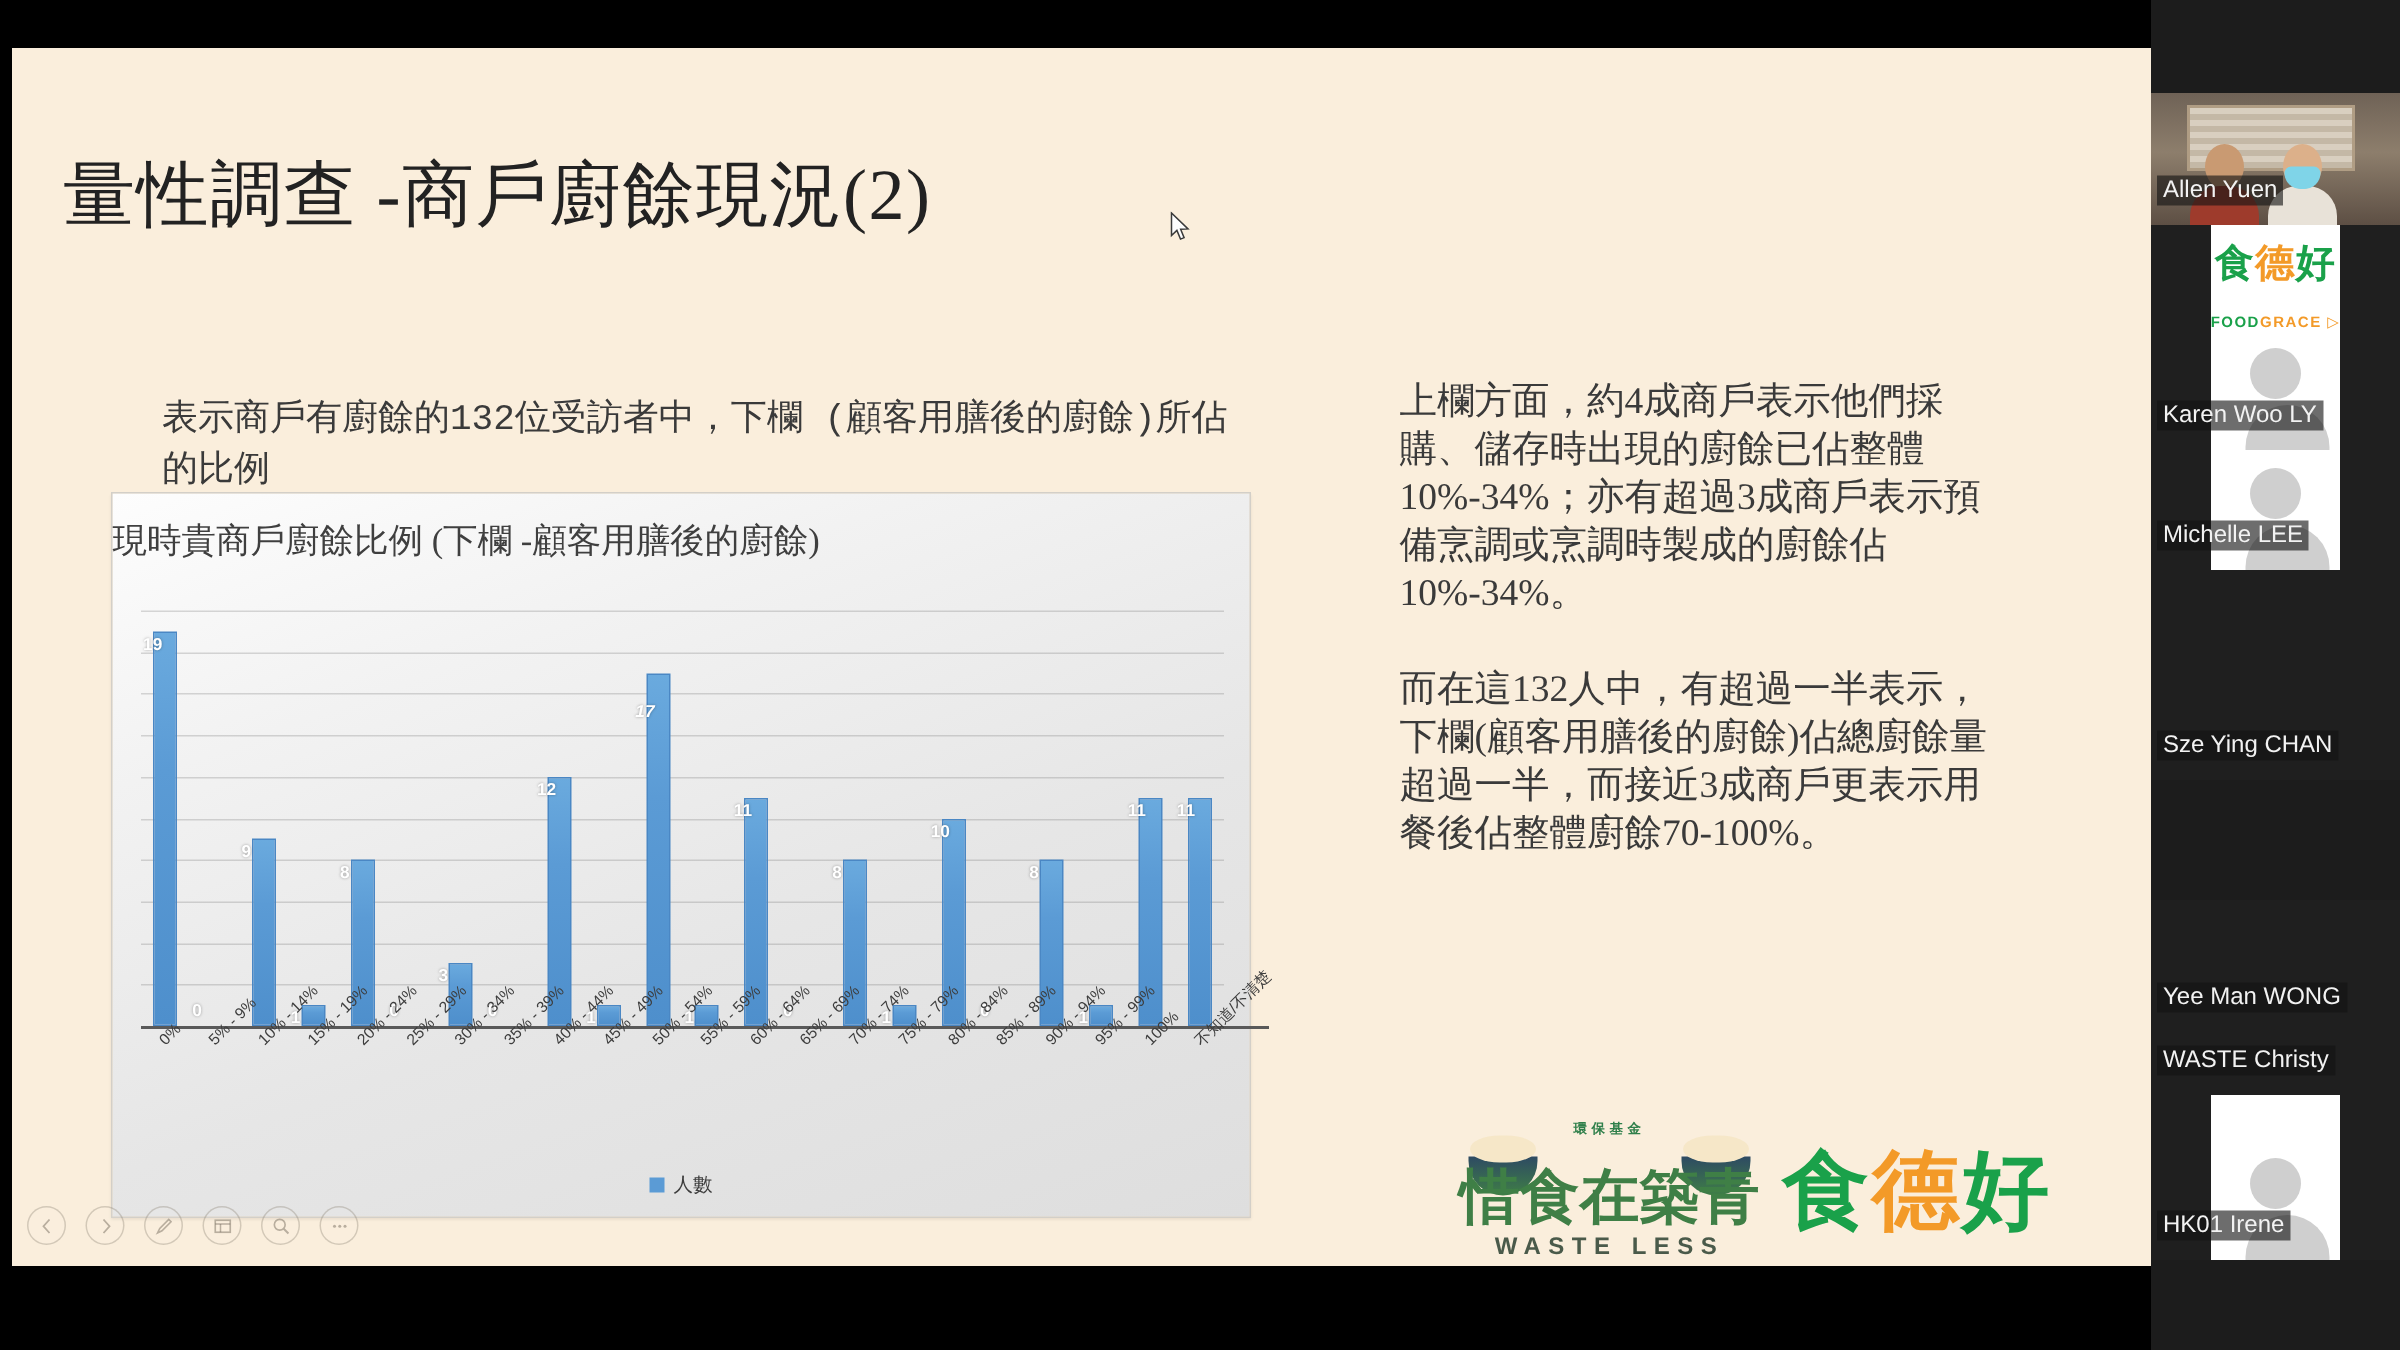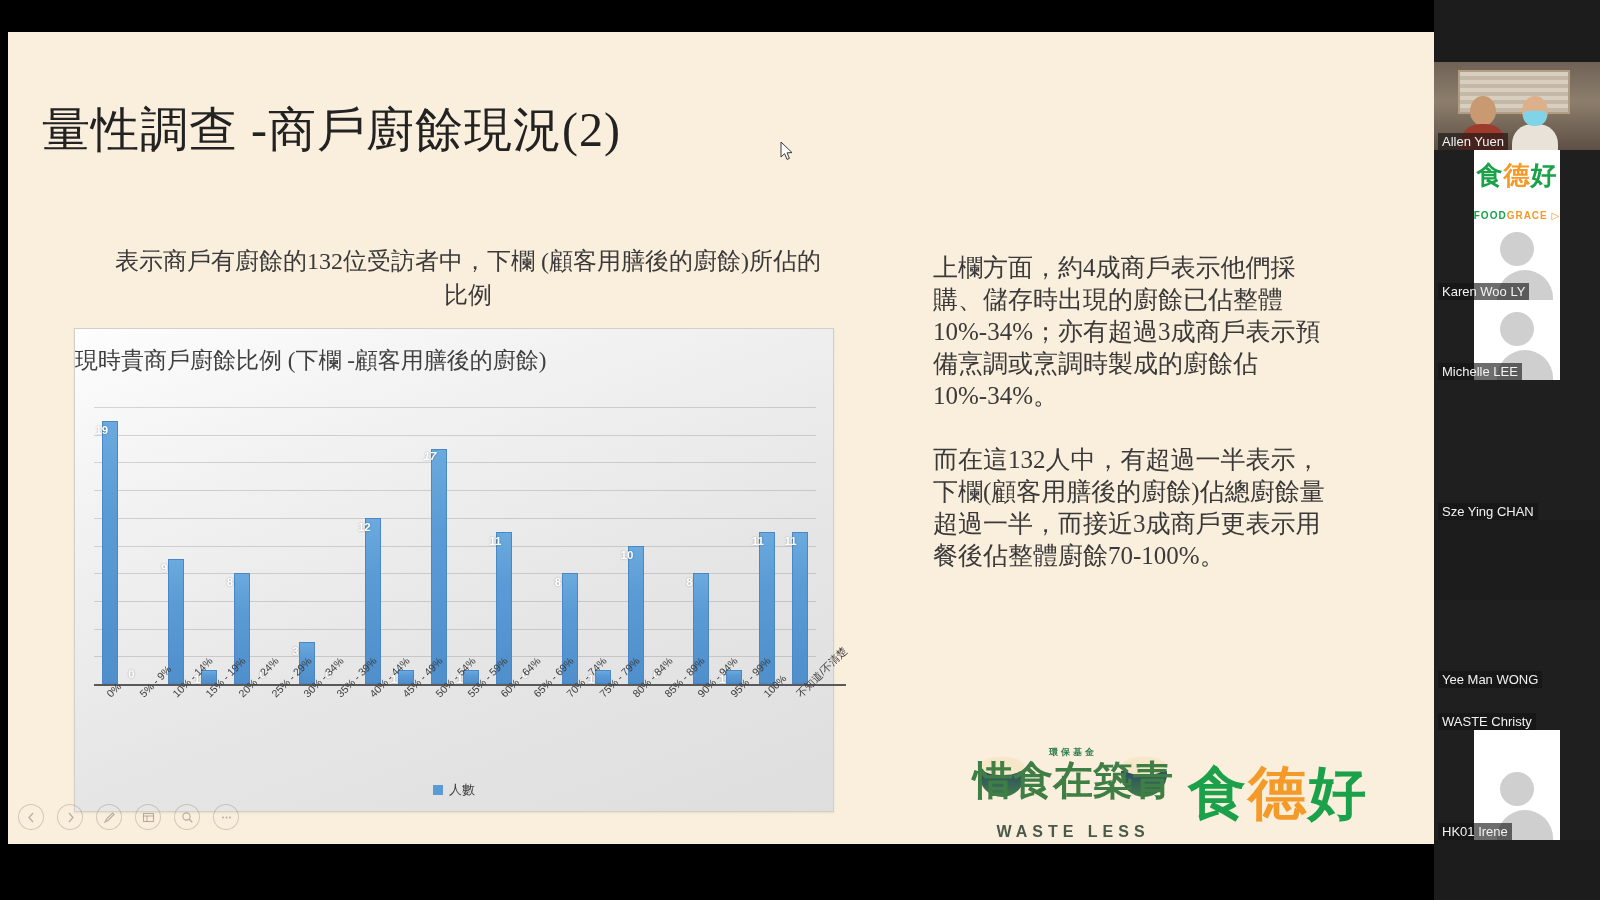--- a/index.html
+++ b/index.html
@@ -20,23 +20,23 @@
   }
   #slide-title {
     position: absolute; left: 34px; top: 66px;
     font-family: "Liberation Serif", "DejaVu Serif", serif;
     font-size: 48px; color: #222; letter-spacing: 1px;
     white-space: nowrap;
   }
 
   
   #left-intro {
-    position: absolute; left: 100px; top: 212px; width: 720px;
-    font-family: Liberation Serif, serif;
-    font-size: 24px; line-height: 34px; color: #3a3a3a; text-align: center;
+    position: absolute; left: 100px; top: 232px; width: 720px;
+    font-family: Liberation Mono, monospace;
+    font-size: 24px; line-height: 34px; color: #3a3a3a;
   }
 
   
   #chart-frame {
     position: absolute; left: 66px; top: 296px;
     width: 760px; height: 484px;
     background: linear-gradient(160deg,#fdfdfd 0%, #f2f2f2 26%, #e6e6e6 60%, #dedede 100%);
     border: 1px solid #d3cfc8;
     box-shadow: 0 1px 2px rgba(0,0,0,.08);
   }
@@ -118,23 +118,23 @@
   
   #strip {
     position: absolute; right: 0; top: 0; width: 166px; height: 900px;
     background: #1c1c1c;
   }
   .tile {
     position: absolute; left: 0; width: 166px;
     background: #1f1f1f; overflow: hidden;
   }
   .tile .name {
-    position: absolute; left: 4px; bottom: 0;
+    position: absolute; left: 4px; bottom: 13px;
     background: rgba(20,20,20,.62);
-    color: #f2f2f2; font-size: 13px; padding: 1px 4px;
+    color: #f2f2f2; font-size: 16px; padding: 1px 4px;
     white-space: nowrap; max-width: 158px; overflow: hidden;
     font-family: "Liberation Sans", sans-serif;
   }
   .avatar-bg { position: absolute; left: 40px; top: 0; width: 86px; height: 100%; background: #fff; }
   .avatar { position: absolute; left: 63px; width: 40px; }
   .avatar .head { width: 34px; height: 34px; border-radius: 50%; background: #cfcfcf; margin: 0 auto; }
   .avatar .body { width: 56px; height: 30px; border-radius: 28px 28px 0 0; background: #cfcfcf; margin: 4px auto 0; }
   .webcam { position: absolute; left: 0; top: 0; width: 166px; height: 100%;
             background: linear-gradient(180deg,#6f6256 0%,#8d7e6c 45%,#5d4f44 100%); }
   .wc-blind { position:absolute; left:24px; top:8px; width:112px; height:44px;
@@ -189,21 +189,21 @@
           <div class="bar-label" style="left: 132.682px; top: 169.2px;">8</div>
           <div class="bar-label zero" style="left: 165.5px; top: 261px;">0</div>
           <div class="bar" style="left: 205.318px; height: 41.55px;"></div>
           <div class="bar-label" style="left: 198.318px; top: 238.45px;">3</div>
           <div class="bar-label zero" style="left: 231.136px; top: 261px;">0</div>
           <div class="bar" style="left: 270.955px; height: 166.2px;"></div>
           <div class="bar-label" style="left: 263.955px; top: 113.8px;">12</div>
           <div class="bar" style="left: 303.773px; height: 13.85px;"></div>
           <div class="bar-label" style="left: 296.773px; top: 266.15px;">1</div>
           <div class="bar" style="left: 336.591px; height: 235.45px;"></div>
-          <div class="bar-label" style="left: 329.591px; top: 43px; font-style: italic;">17</div>
+          <div class="bar-label" style="left: 329.591px; top: 62px; font-style: italic;">17</div>
           <div class="bar" style="left: 369.409px; height: 13.85px;"></div>
           <div class="bar-label" style="left: 362.409px; top: 266.15px;">1</div>
           <div class="bar" style="left: 402.227px; height: 152.35px;"></div>
           <div class="bar-label" style="left: 395.227px; top: 127.65px;">11</div>
           <div class="bar-label zero" style="left: 428.045px; top: 261px;">0</div>
           <div class="bar" style="left: 467.864px; height: 110.8px;"></div>
           <div class="bar-label" style="left: 460.864px; top: 169.2px;">8</div>
           <div class="bar" style="left: 500.682px; height: 13.85px;"></div>
           <div class="bar-label" style="left: 493.682px; top: 266.15px;">1</div>
           <div class="bar" style="left: 533.5px; height: 138.5px;"></div>
@@ -248,21 +248,21 @@
       </div>
 
     <div id="right-p1" class="right-para">上欄方面，約4成商戶表示他們採購、儲存時出現的廚餘已佔整體10%-34%；亦有超過3成商戶表示預備烹調或烹調時製成的廚餘佔10%-34%。</div>
     <div id="right-p2" class="right-para">而在這132人中，有超過一半表示，下欄(顧客用膳後的廚餘)佔總廚餘量超過一半，而接近3成商戶更表示用餐後佔整體廚餘70-100%。</div>
 
     <div id="logo-wasteless">
       <div class="wl-top">環保基金</div>
       <div style="position:relative;height:46px;">
         <div class="bowl" style="left:6px;top:12px;"></div>
         <div class="bowl" style="right:6px;top:12px;"></div>
-        <div class="wl-zh" style="position:absolute;left:0;top:0;width:100%;text-align:center;">惜食在築青</div>
+        <div class="wl-zh" style="position:absolute;left:0;top:18px;width:100%;text-align:center;">惜食在築青</div>
       </div>
       <div class="wl-en" style="margin-top:18px;">WASTE LESS</div>
     </div>
 
     <div id="logo-foodgrace">
       <div class="fg-zh">
         <span>食</span><span>德</span><span>好</span>
       </div>
     </div>
 

